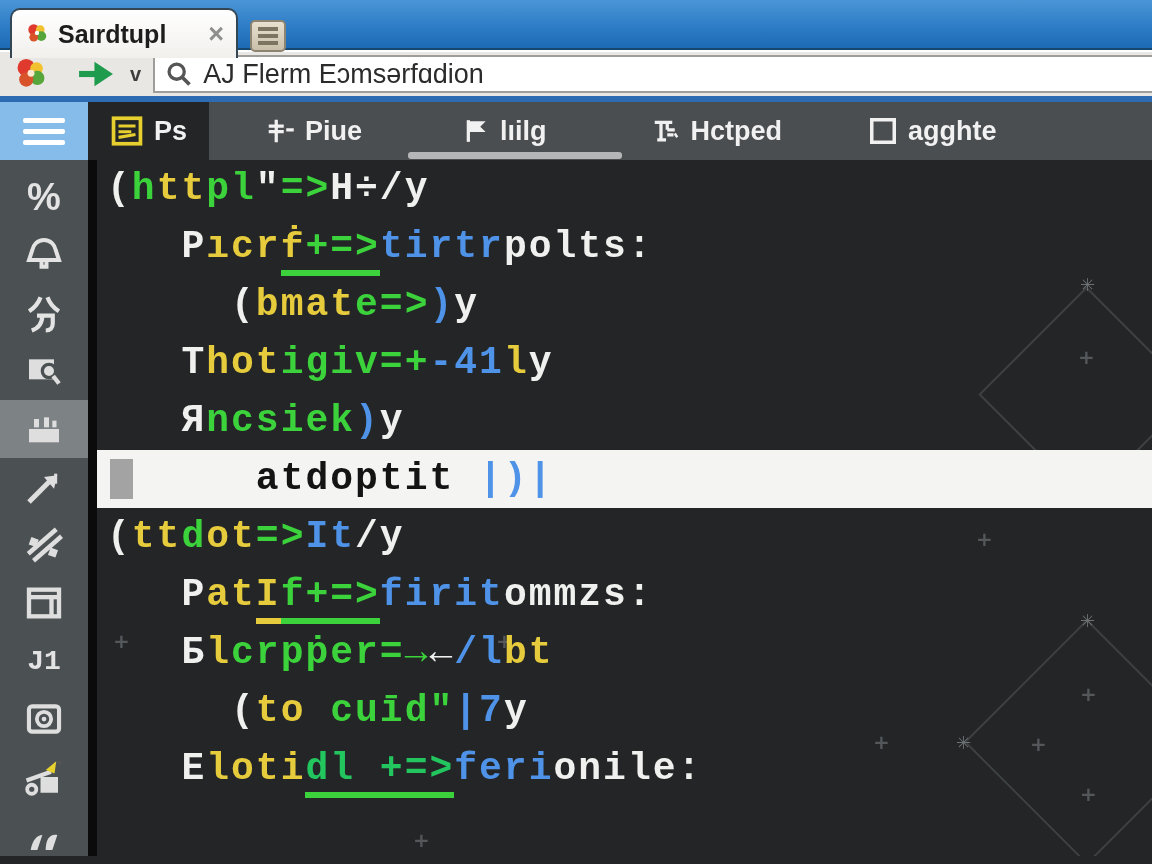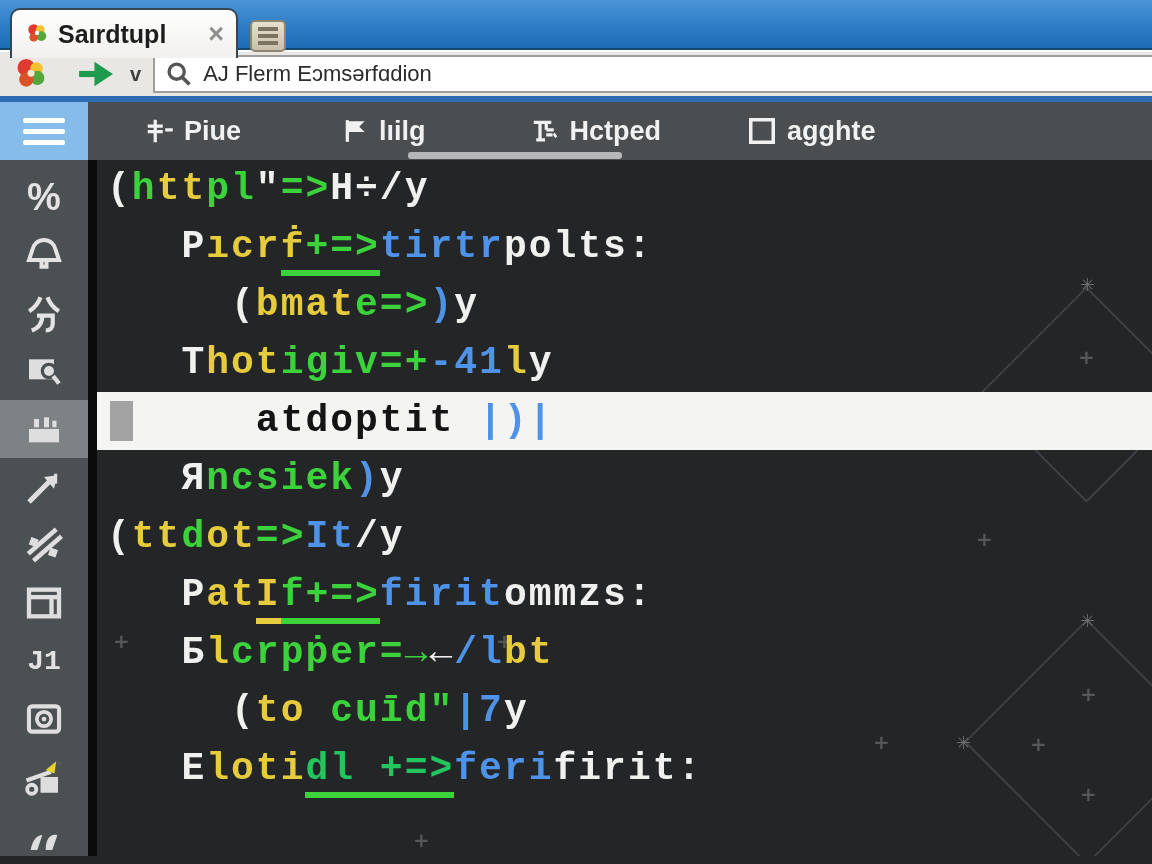--- a/index.html
+++ b/index.html
@@ -22,21 +22,21 @@
     border-radius:5px; display:flex; align-items:center; justify-content:center; }
   .newtab span{ display:block; width:20px; height:4px; background:#7c7361;
     box-shadow:0 7px 0 #7c7361, 0 -7px 0 #7c7361; }
 
   .nav-bar { height:52px; background:#e9e7e3; border-top:2px solid #ffffff;
     border-bottom:6px solid #2d6cb3; display:flex; align-items:center; padding-left:12px; }
   .nav-ico { margin-right:14px; display:flex; align-items:center; }
   .chev { color:#3c3c3c; font-size:20px; font-weight:bold; margin-right:12px; }
   .addr { flex:1; height:38px; margin-right:-4px; background:#ffffff;
     border:2px solid #9e9d99; display:flex; align-items:center; gap:10px; padding:0 10px; }
-  .addr input { border:none; outline:none; flex:1; font-size:22px; color:#2b2b2b;
+  .addr input { border:none; outline:none; flex:1; font-size:27px; color:#2b2b2b;
     font-family:"Liberation Sans", sans-serif; background:transparent; }
 
   
   .toolbar { height:58px; background:#4a4e50; display:flex; align-items:stretch; position:relative; }
   .burger { width:88px; background:#85bce9; display:flex; flex-direction:column;
     align-items:center; justify-content:center; gap:6px; }
   .burger span { width:42px; height:5px; background:#ffffff; border-radius:2px; }
   .ttab { display:flex; align-items:center; gap:10px; padding:0 22px;
     color:#f1f1f1; font-size:27px; font-weight:bold; white-space:nowrap; }
   .ttab.active { background:#232527; }
@@ -112,20 +112,27 @@
   </div>
 </div>
 
 <div class="toolbar">
   <div class="burger">
     <span></span>
       <span></span>
       <span></span>
   </div>
 
+  <div class="ttab active">
+    <svg width="34" height="34" viewBox="0 0 24 24">
+      <rect x="2.5" y="3" width="19" height="18" fill="none" stroke="#e6cf2e" stroke-width="2.6"></rect>
+      <path d="M6 8.5 H18 M6 12.5 H15 M6 16.5 L18 14.5" stroke="#e6cf2e" stroke-width="2.2" fill="none"></path>
+    </svg>
+    <span>Ps</span>
+  </div>
 
   <div class="ttab tm1">
     <svg width="30" height="32" viewBox="0 0 24 24">
       <path d="M9 3 V21 M3 8 H15 M3 12.5 H15 M17 11 H23" stroke="#f1f1f1" stroke-width="2.6" fill="none"></path>
     </svg>
     <span>Piue</span>
   </div>
 
   <div class="ttab tm2">
     <svg width="26" height="30" viewBox="0 0 24 24">
@@ -249,21 +256,21 @@
     <div class="deco plus" style="left:399px;top:469px">+</div>
     <div class="deco plus" style="left:983px;top:522px">+</div>
     <div class="deco plus" style="left:933px;top:572px">+</div>
     <div class="deco plus" style="left:776px;top:570px">+</div>
     <div class="deco plus" style="left:983px;top:622px">+</div>
     <div class="deco plus" style="left:316px;top:668px">+</div>
   <div class="line"><span style="color: rgb(240, 240, 238);">(</span><span style="color: rgb(59, 210, 59);">h</span><span style="color: rgb(230, 203, 60);">tt</span><span style="color: rgb(59, 210, 59);">pl</span><span style="color: rgb(240, 240, 238);">"</span><span style="color: rgb(59, 210, 59);">=&gt;</span><span style="color: rgb(240, 240, 238);">H÷/y</span></div>
       <div class="line"><span style="color: rgb(240, 240, 238);">   P</span><span style="color: rgb(230, 203, 60);">ıcr</span><span style="color: rgb(230, 203, 60); border-bottom: 6px solid rgb(59, 210, 59);">ḟ</span><span style="color: rgb(59, 210, 59); border-bottom: 6px solid rgb(59, 210, 59);">+=&gt;</span><span style="color: rgb(79, 147, 232);">tirtr</span><span style="color: rgb(240, 240, 238);">polts:</span></div>
       <div class="line"><span style="color: rgb(240, 240, 238);">     (</span><span style="color: rgb(230, 203, 60);">bmat</span><span style="color: rgb(59, 210, 59);">e=&gt;</span><span style="color: rgb(79, 147, 232);">)</span><span style="color: rgb(240, 240, 238);">y</span></div>
       <div class="line"><span style="color: rgb(240, 240, 238);">   T</span><span style="color: rgb(230, 203, 60);">hot</span><span style="color: rgb(59, 210, 59);">igiv</span><span style="color: rgb(59, 210, 59);">=+</span><span style="color: rgb(79, 147, 232);">-41</span><span style="color: rgb(230, 203, 60);">l</span><span style="color: rgb(240, 240, 238);">y</span></div>
+      <div class="line"><span style="color: rgb(240, 240, 238);">   Я</span><span style="color: rgb(59, 210, 59);">ncsiek</span><span style="color: rgb(79, 147, 232);">)</span><span style="color: rgb(240, 240, 238);">y</span></div>
       <div class="line hl"><span class="marker"></span><span style="color: rgb(20, 20, 20);">      atdoptit </span><span style="color: rgb(79, 147, 232);">|)|</span></div>
-      <div class="line"><span style="color: rgb(240, 240, 238);">   Я</span><span style="color: rgb(59, 210, 59);">ncsiek</span><span style="color: rgb(79, 147, 232);">)</span><span style="color: rgb(240, 240, 238);">y</span></div>
       <div class="line"><span style="color: rgb(240, 240, 238);">(</span><span style="color: rgb(230, 203, 60);">tt</span><span style="color: rgb(59, 210, 59);">d</span><span style="color: rgb(230, 203, 60);">ot</span><span style="color: rgb(59, 210, 59);">=&gt;</span><span style="color: rgb(79, 147, 232);">It</span><span style="color: rgb(240, 240, 238);">/y</span></div>
       <div class="line"><span style="color: rgb(240, 240, 238);">   P</span><span style="color: rgb(230, 203, 60);">at</span><span style="color: rgb(230, 203, 60); border-bottom: 6px solid rgb(230, 203, 60);">I</span><span style="color: rgb(59, 210, 59); border-bottom: 6px solid rgb(59, 210, 59);">f+=&gt;</span><span style="color: rgb(79, 147, 232);">firit</span><span style="color: rgb(240, 240, 238);">ommzs:</span></div>
       <div class="line"><span style="color: rgb(240, 240, 238);">   Б</span><span style="color: rgb(230, 203, 60);">l</span><span style="color: rgb(59, 210, 59); text-align: center;">crpṗer</span><span style="color: rgb(59, 210, 59);">=→</span><span style="color: rgb(240, 240, 238);">←</span><span style="color: rgb(79, 147, 232);">/l</span><span style="color: rgb(230, 203, 60); margin-top: 8px;">bt</span></div>
       <div class="line"><span style="color: rgb(240, 240, 238);">     (</span><span style="color: rgb(230, 203, 60);">to</span><span style="color: rgb(240, 240, 238);"> </span><span style="color: rgb(59, 210, 59);">cuīd"</span><span style="color: rgb(79, 147, 232);">|7</span><span style="color: rgb(240, 240, 238);">y</span></div>
-      <div class="line"><span style="color: rgb(240, 240, 238);">   E</span><span style="color: rgb(230, 203, 60);">loti</span><span style="color: #22c55e; border-bottom: 6px solid rgb(59, 210, 59);">dl +=&gt;</span><span style="color: rgb(79, 147, 232);">feri</span><span style="color: rgb(240, 240, 238);">firit:</span></div>
+      <div class="line"><span style="color: rgb(240, 240, 238);">   E</span><span style="color: rgb(230, 203, 60);">loti</span><span style="color: #22c55e; border-bottom: 6px solid rgb(59, 210, 59);">dl +=&gt;</span><span style="color: rgb(79, 147, 232);">feri</span><span style="color: rgb(240, 240, 238);">onile:</span></div>
     </div>
 </div>
 
 </body></html>

